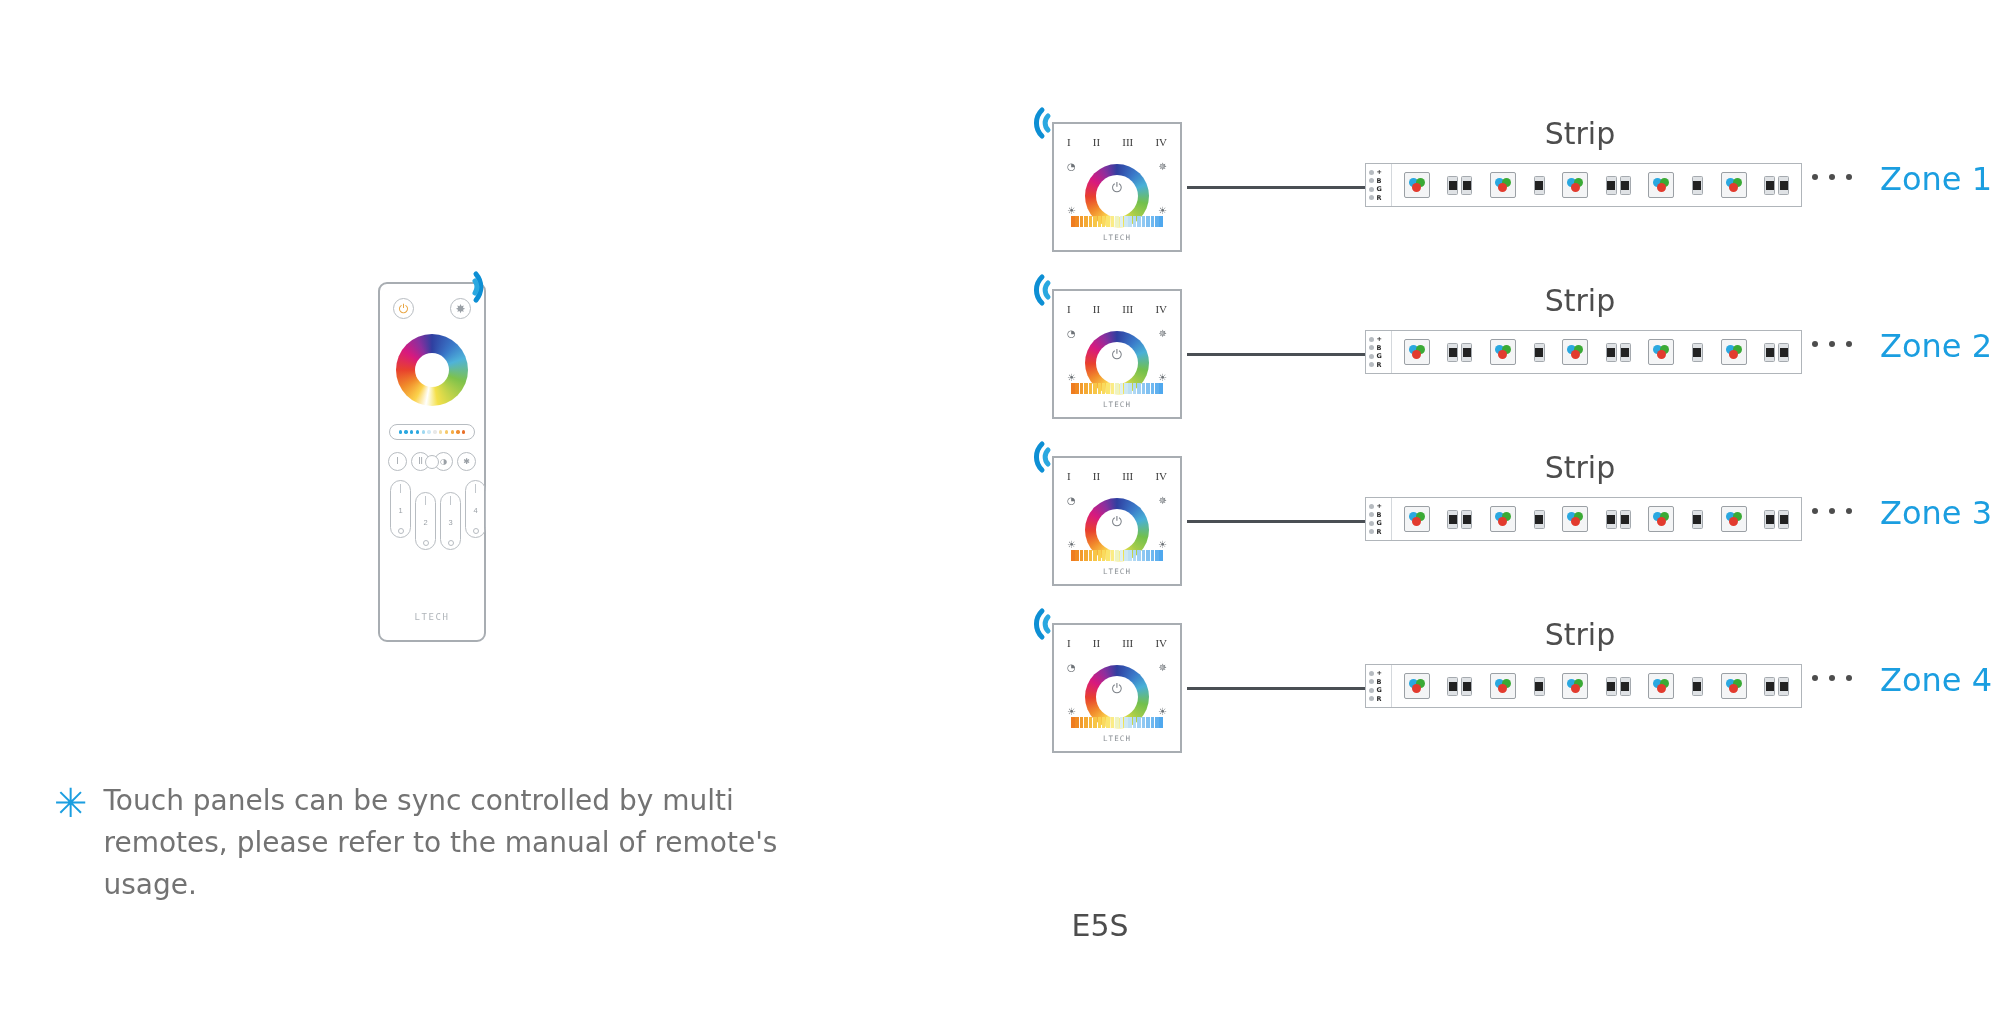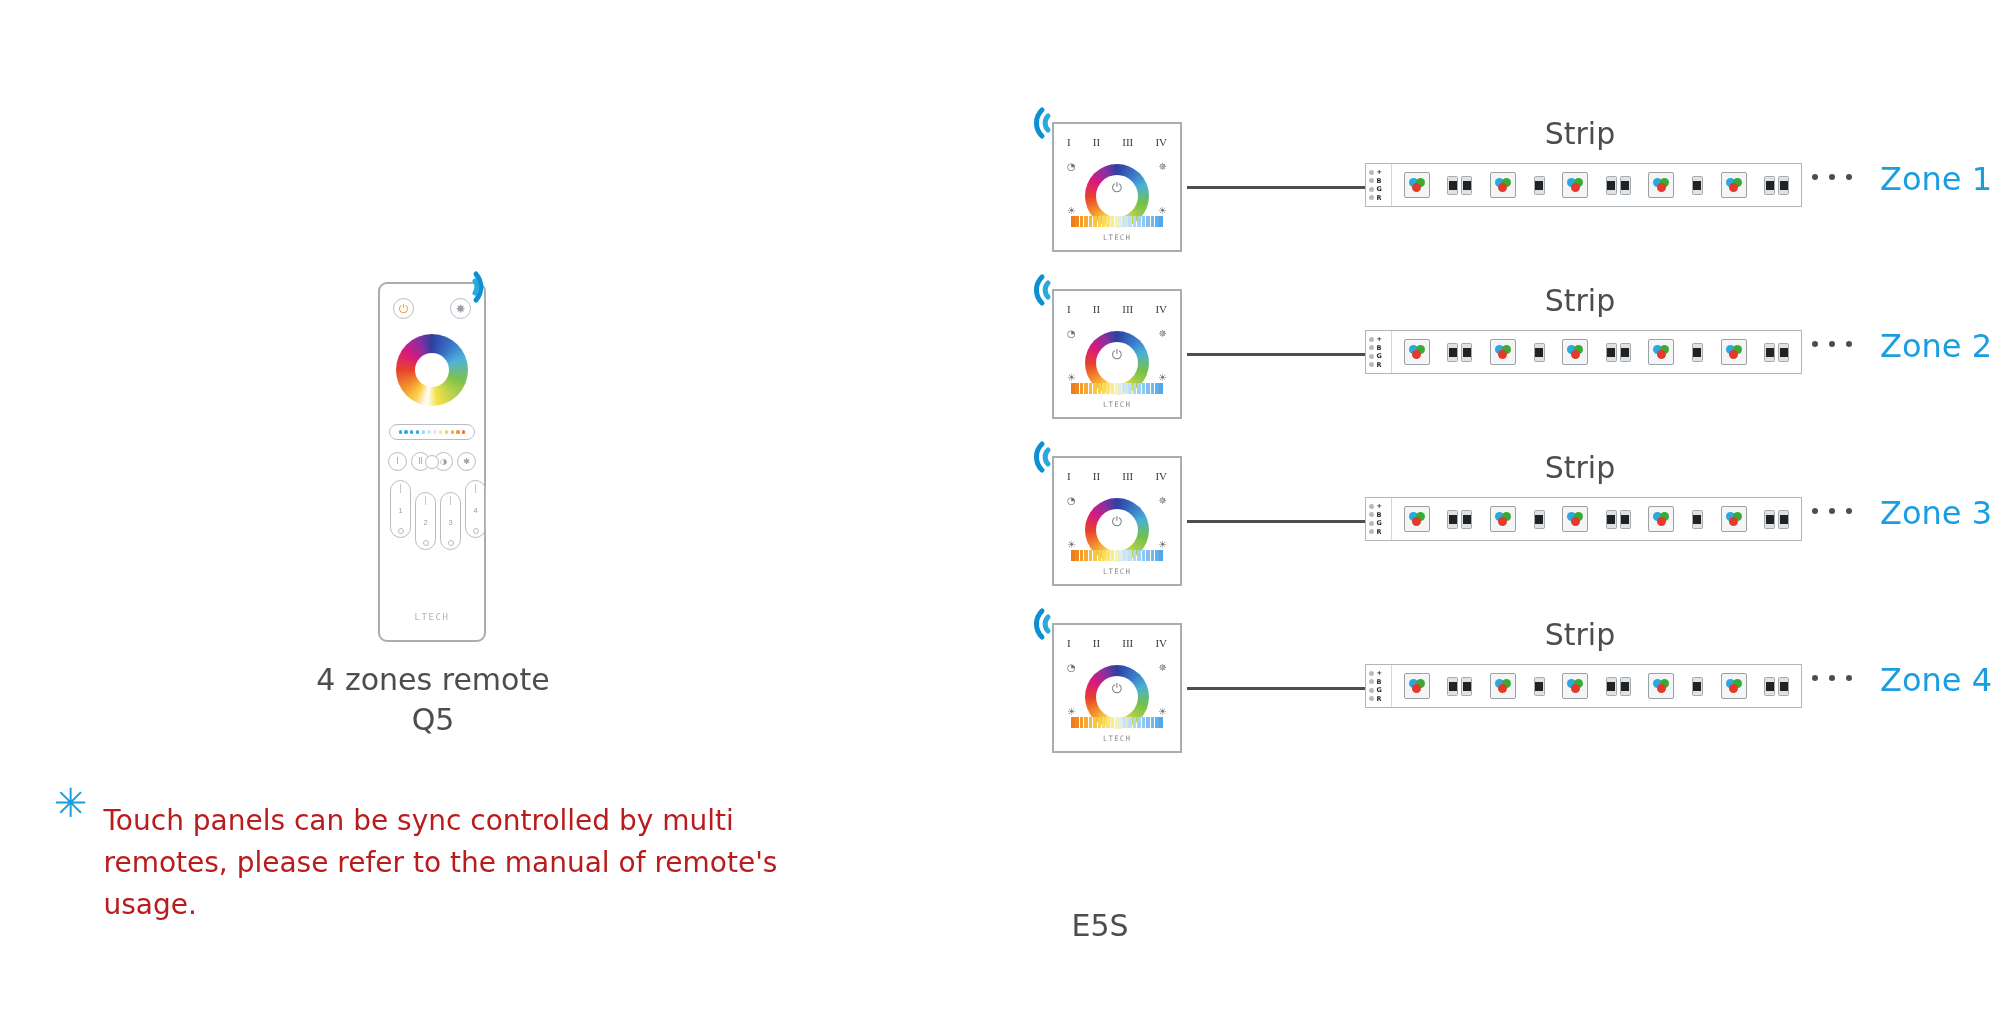--- a/index.html
+++ b/index.html
@@ -96,23 +96,22 @@
   }
   #remote-caption .model { display:block; }
 
   
   #note { position:absolute; left:54px; top:780px; width:800px; display:flex; gap:16px; }
   #note-star {
     flex:0 0 auto; color:#1b9ee0; font-size:40px; line-height:34px; margin-top:6px;
     font-family:"DejaVu Sans", sans-serif;
   }
   #note-text {
-    font-size:28px; line-height:1.5; color:#b91c1c;
+    font-size:28px; line-height:1.5; color:#737373;
     font-family:"DejaVu Sans", sans-serif;
-    margin-top:20px;
   }
 
   
   .row { position:absolute; left:1020px; width:980px; height:190px; }
   .row.r1 { top:110px; }
   .row.r2 { top:277px; }
   .row.r3 { top:444px; }
   .row.r4 { top:611px; }
 
   .panel-rf { position:absolute; left:0; top:-8px; width:34px; height:40px; }
@@ -296,24 +295,20 @@
     </div>
   </div>
 
   <div id="remote-rf">
     <svg width="36" height="42" viewBox="0 0 36 42">
       <path d="M6 36 A20 20 0 0 0 6 10" fill="none" stroke="#0d8fd4" stroke-width="5" stroke-linecap="round"></path>
       <path d="M5 29 A11 11 0 0 0 5 17" fill="none" stroke="#2aa8e0" stroke-width="5" stroke-linecap="round"></path>
     </svg>
   </div>
 
-  <div id="remote-caption">
-    <span>4 zones remote</span>
-    <span class="model">Q5</span>
-  </div>
 
   <div id="note">
     <span id="note-star">✳</span>
     <span id="note-text">Touch panels can be sync controlled by multi remotes, please refer to the manual of remote's usage.</span>
   </div>
 
   <div class="row r1">
     <div class="panel-rf">
       <svg width="34" height="40" viewBox="0 0 34 40">
         <path d="M22 34 A18 18 0 0 1 22 8" fill="none" stroke="#0d8fd4" stroke-width="5" stroke-linecap="round"></path>

